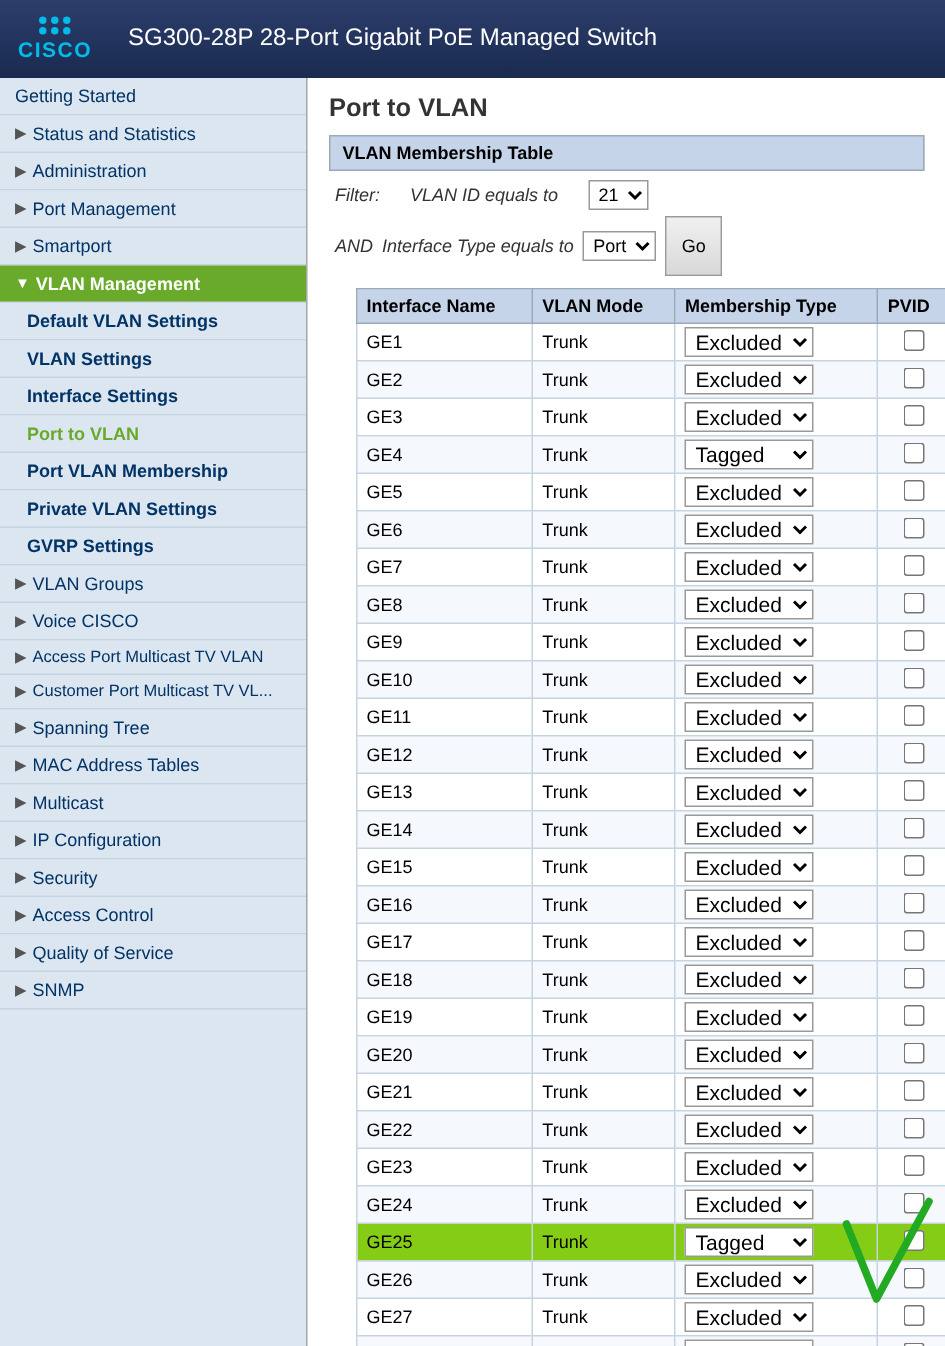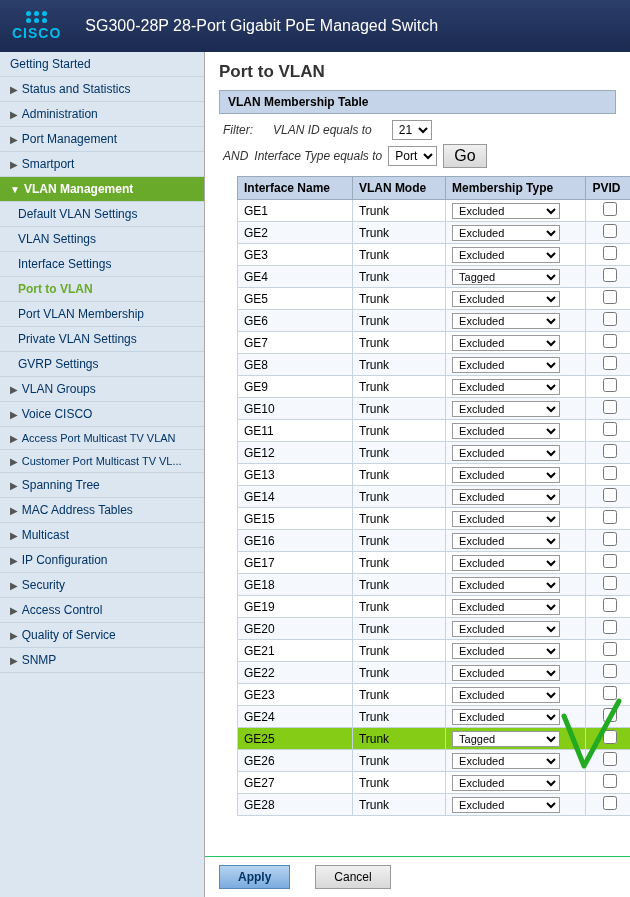--- a/index.html
+++ b/index.html
@@ -36,20 +36,21 @@
       font-size: 12px;
     }
     .sidebar-item {
       padding: 5px 10px;
       cursor: pointer;
       color: #003366;
       border-bottom: 1px solid #c5d4e0;
       display: flex;
       align-items: center;
       gap: 4px;
+      font-weight: bold;
     }
     .sidebar-item.active-section {
       background: #6aaa2a;
       color: white;
       font-weight: bold;
     }
     .sidebar-item.sub { padding-left: 18px; color: #003366; background: #dce6f0; }
     .sidebar-item.sub.active-link { color: #6aaa2a; font-weight: bold; background: #dce6f0; }
     .sidebar-arrow { font-size: 10px; color: #555; }
     .sidebar-item.top-level { font-weight: normal; background: #dce6f0; }
@@ -72,23 +73,23 @@
     .filter-select {
       font-size: 12px; padding: 1px 2px; border: 1px solid #999; background: white;
     }
     .filter-row2 {
       display: flex; align-items: center; gap: 6px; margin-bottom: 8px; padding-left: 4px;
     }
     .filter-and { font-style: italic; font-size: 12px; color: #333; }
     .go-btn {
       background: linear-gradient(to bottom, #f0f0f0, #d8d8d8);
       border: 1px solid #999;
-      padding: 2px 10px;
+      padding: 12px 10px;
       cursor: pointer;
-      font-size: 16px;
+      font-size: 12px;
     }
 
     
     .vlan-table { width: 100%; border-collapse: collapse; font-size: 12px; margin-left: 18px; }
     .vlan-table th {
       background: #c5d4e8;
       border: 1px solid #9ab;
       padding: 4px 6px;
       text-align: left;
       font-weight: bold;
@@ -96,21 +97,21 @@
     .vlan-table td {
       border: 1px solid #c5d4e0;
       padding: 2px 6px;
       white-space: nowrap;
     }
     .vlan-table tr:nth-child(even) td { background: #f5f8fc; }
     .vlan-table tr:nth-child(odd) td { background: #fff; }
     .vlan-table tr.highlighted td { background: #84cc16; }
 
     .membership-select {
-      font-size: 11px; border: 1px solid #999; background: white; padding: 0 2px; width: 108px;
+      font-size: 14px; border: 1px solid #999; background: white; padding: 0 2px; width: 86px;
     }
     .pvid-check { width: 14px; height: 14px; }
 
     
     .bottom-bar {
       padding: 8px 14px;
       display: flex;
       gap: 25px;
       background: #fff;
       border-top: 1px solid #22c55e;

